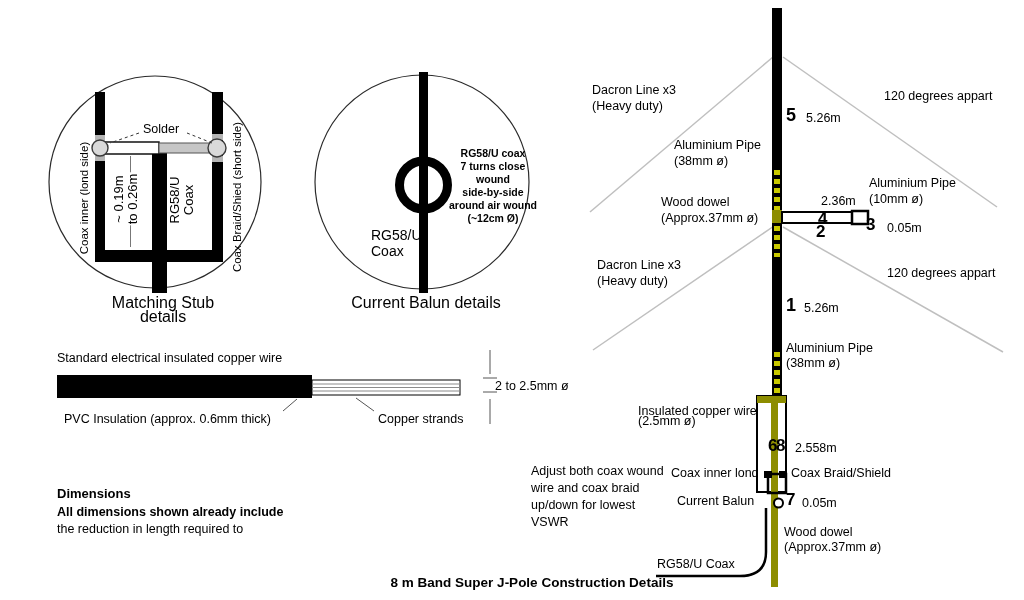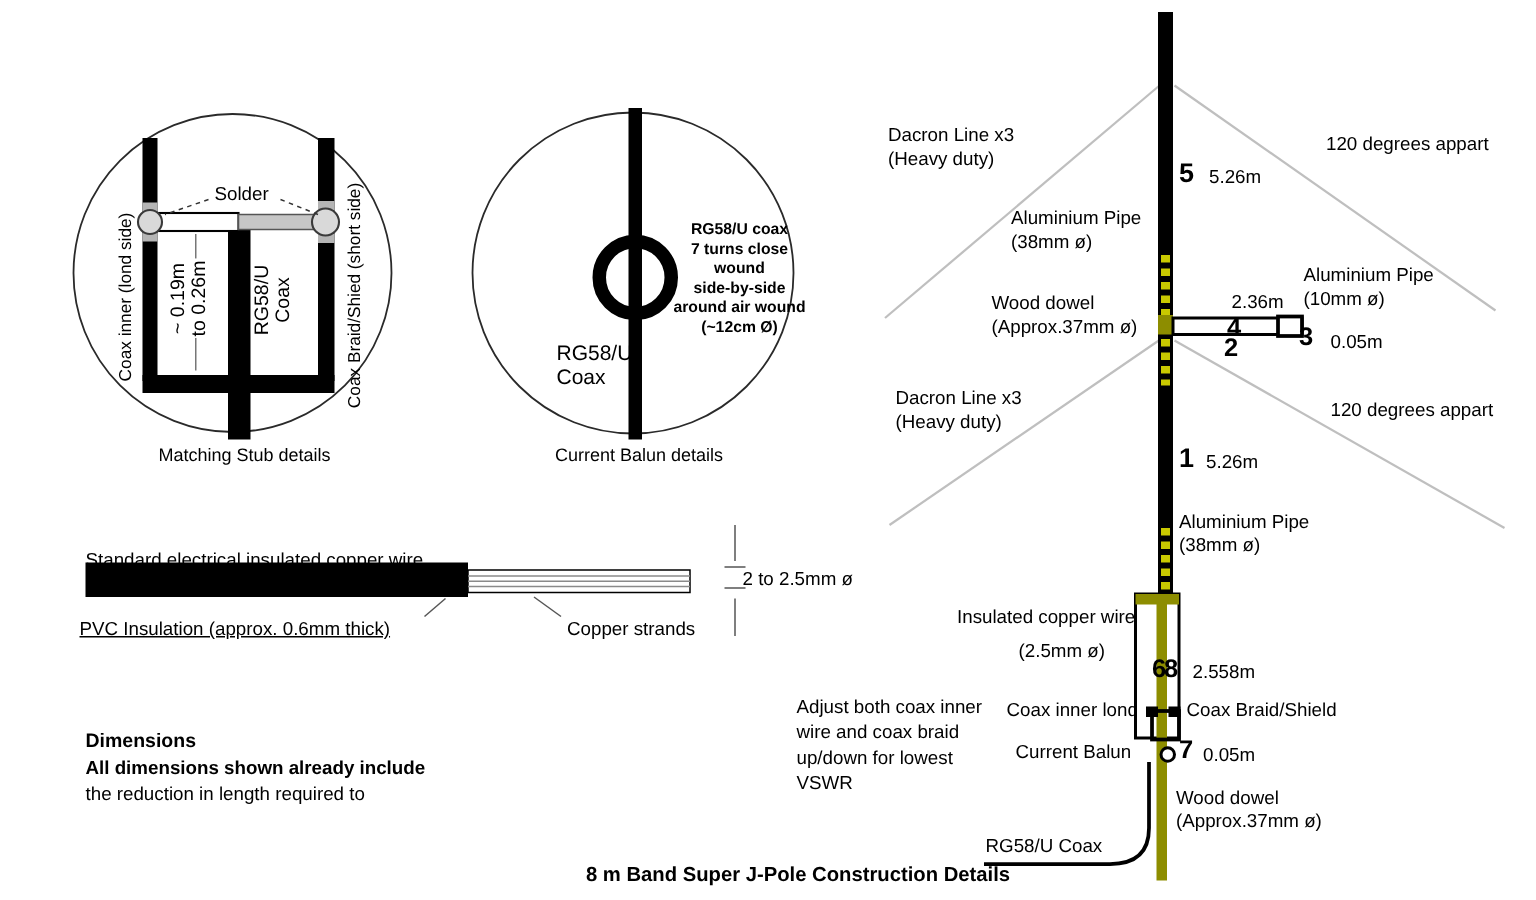--- a/index.html
+++ b/index.html
@@ -13,21 +13,21 @@
          font-family:"Liberation Sans","DejaVu Sans",sans-serif;color:#000;}
   #shapes{position:absolute;left:0;top:0;}
   .lbl{position:absolute;font-size:12.5px;line-height:14px;white-space:nowrap;}
   .sm{font-size:11.5px;}
   .b{font-weight:bold;}
   .big{position:absolute;font-size:18px;font-weight:bold;line-height:18px;white-space:nowrap;}
   .vtext{position:absolute;transform:translate(-50%,-50%) rotate(-90deg);white-space:nowrap;
          text-align:center;line-height:13.5px;}
   .ctr{text-align:center;white-space:normal;}
   .notesm{position:absolute;font-size:10.5px;font-weight:bold;line-height:13px;text-align:center;}
-  .cap{font-size:12px;}
+  .cap{font-size:16px;}
   .title{font-size:13.5px;font-weight:bold;}
   .wbg{background:#fff;padding:0 1px;}
 </style>
 </head>
 <body>
 
 <div id="stage">
 
   <svg id="shapes" width="1024" height="600" viewBox="0 0 1024 600">
 
@@ -108,22 +108,22 @@
     <span style="display:block;">side-by-side</span>
     <span style="display:block;">around air wound</span>
     <span style="display:block;">(~12cm Ø)</span>
   </div>
   <div class="lbl" style="left:371px;top:227px;font-size:14px;line-height:16px;">
     <span style="display:block;">RG58/U</span>
     <span style="display:block;">Coax</span>
   </div>
   <div class="lbl cap ctr" style="left:350px;top:296px;width:152px;">Current Balun details</div>
 
-  <div class="lbl" style="left:57px;top:351px;margin-top:15px;">Standard electrical insulated copper wire</div>
-  <div class="lbl" style="left:53px;top:412px;text-decoration:underline;">PVC Insulation (approx. 0.6mm thick)</div>
+  <div class="lbl" style="left:57px;top:351px;">Standard electrical insulated copper wire</div>
+  <div class="lbl" style="left:64px;top:412px;">PVC Insulation (approx. 0.6mm thick)</div>
   <div class="lbl" style="left:378px;top:412px;">Copper strands</div>
   <div class="lbl" style="left:495px;top:379px;">2 to 2.5mm ø</div>
 
   <div class="lbl b" style="left:57px;top:487px;font-size:13px;">Dimensions</div>
   <div class="lbl" style="left:57px;top:505px;font-weight:bold;">All dimensions shown already include</div>
   <div class="lbl" style="left:57px;top:522px;">the reduction in length required to</div>
 
   <div class="lbl" style="left:592px;top:83px;">Dacron Line x3</div>
   <div class="lbl" style="left:592px;top:99px;">(Heavy duty)</div>
   <div class="lbl" style="left:884px;top:89px;">120 degrees appart</div>
@@ -150,27 +150,27 @@
   <div class="lbl" style="left:597px;top:274px;">(Heavy duty)</div>
   <div class="lbl" style="left:887px;top:266px;">120 degrees appart</div>
 
   <div class="big" style="left:786px;top:296px;">1</div>
   <div class="lbl" style="left:804px;top:301px;">5.26m</div>
 
   <div class="lbl" style="left:786px;top:341px;">Aluminium Pipe</div>
   <div class="lbl" style="left:786px;top:356px;">(38mm ø)</div>
 
   <div class="lbl" style="left:638px;top:404px;">Insulated copper wire</div>
-  <div class="lbl" style="left:638px;top:427px;margin-left:41px;">(2.5mm ø)</div>
+  <div class="lbl" style="left:638px;top:414px;">(2.5mm ø)</div>
 
   <div class="big" style="left:768px;top:437px;font-size:17px;">6</div>
   <div class="big" style="left:776px;top:437px;font-size:17px;">8</div>
   <div class="lbl" style="left:795px;top:441px;">2.558m</div>
 
-  <div class="lbl" style="left:531px;top:464px;">Adjust both coax inner</div>
+  <div class="lbl" style="left:531px;top:464px;">Adjust both coax wound</div>
   <div class="lbl" style="left:531px;top:481px;">wire and coax braid</div>
   <div class="lbl" style="left:531px;top:498px;">up/down for lowest</div>
   <div class="lbl" style="left:531px;top:515px;">VSWR</div>
 
   <div class="lbl" style="left:671px;top:466px;">Coax inner lond</div>
   <div class="lbl" style="left:791px;top:466px;">Coax Braid/Shield</div>
   <div class="lbl" style="left:677px;top:494px;">Current Balun</div>
 
   <div class="big" style="left:786px;top:491px;font-size:17px;">7</div>
   <div class="lbl" style="left:802px;top:496px;">0.05m</div>

